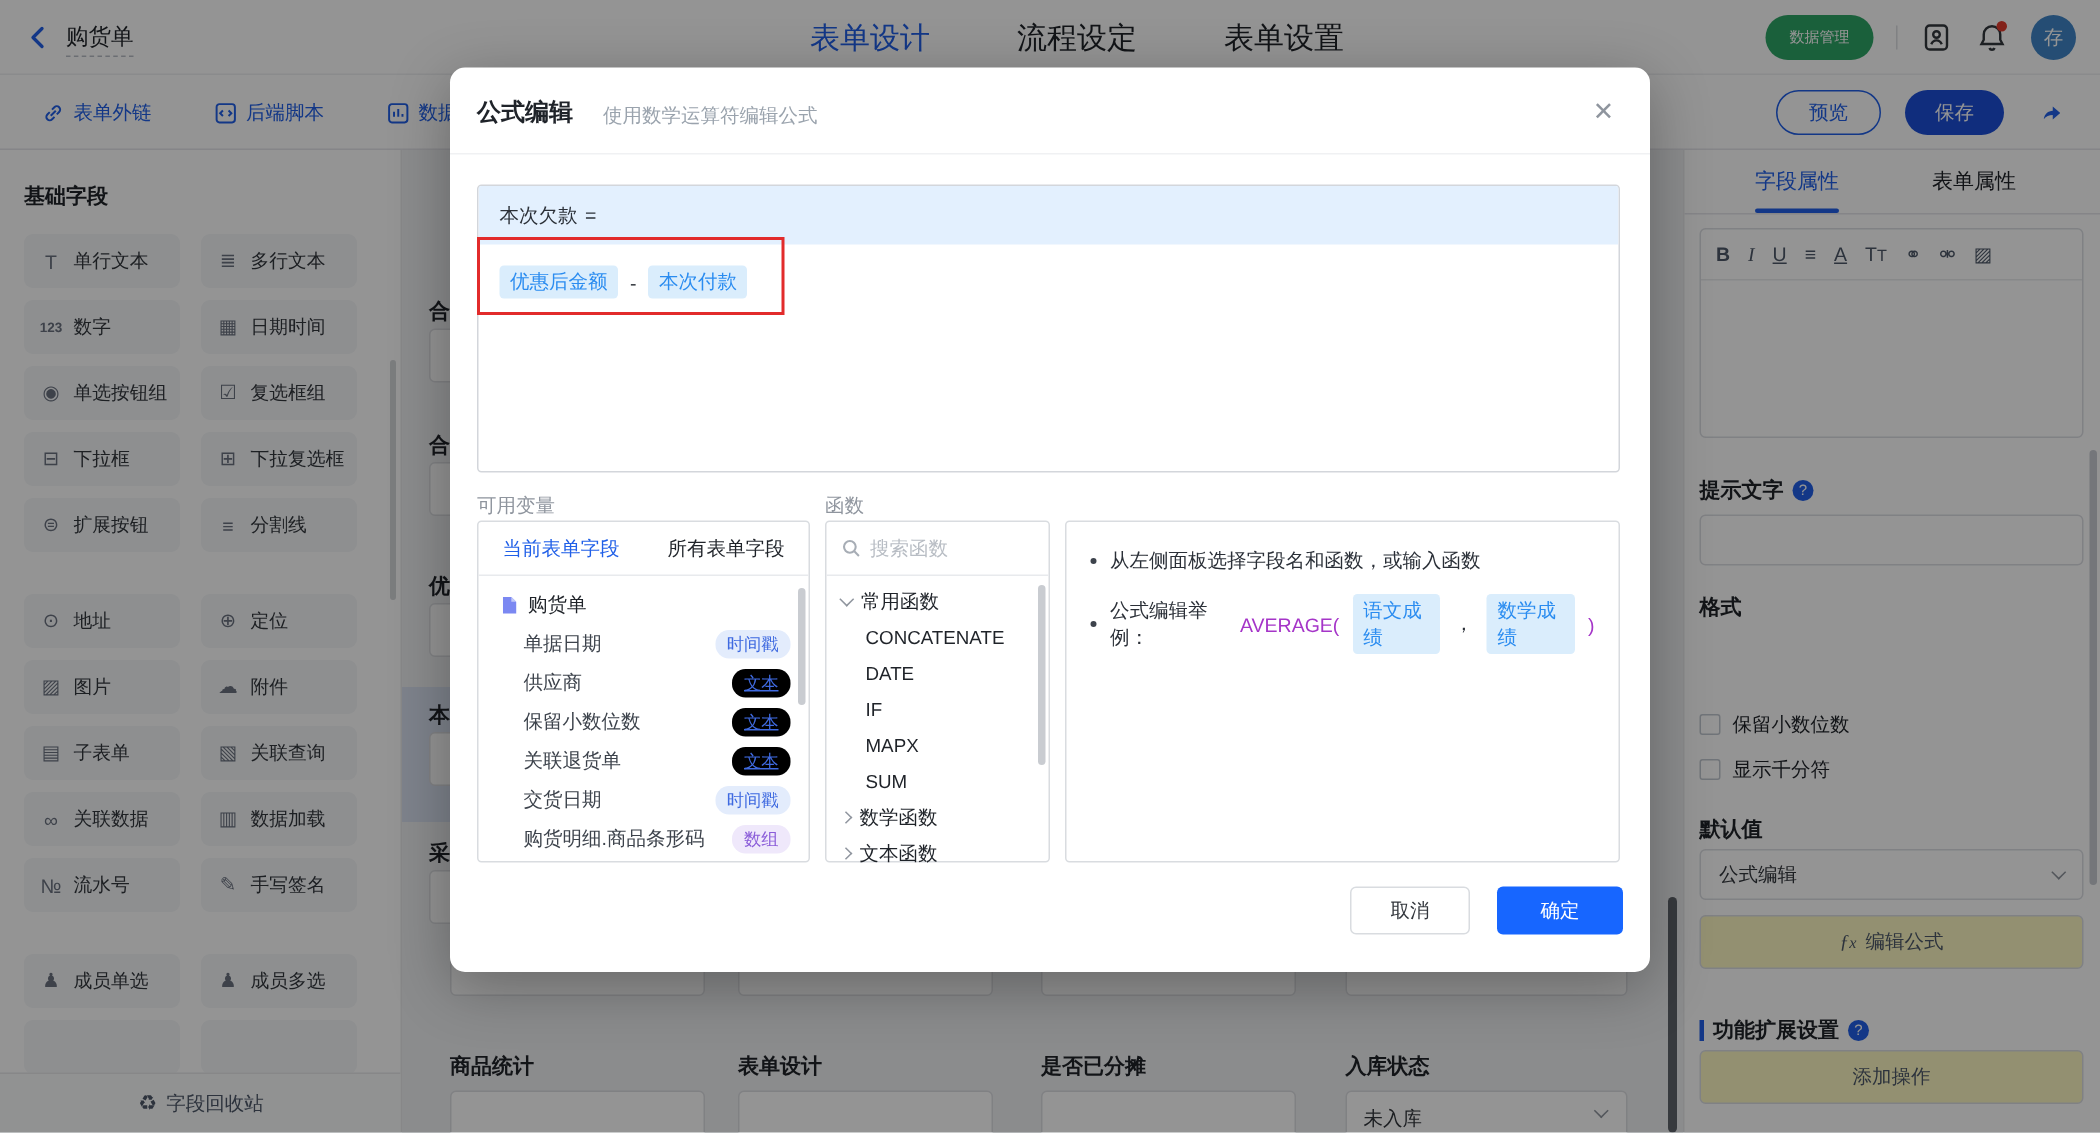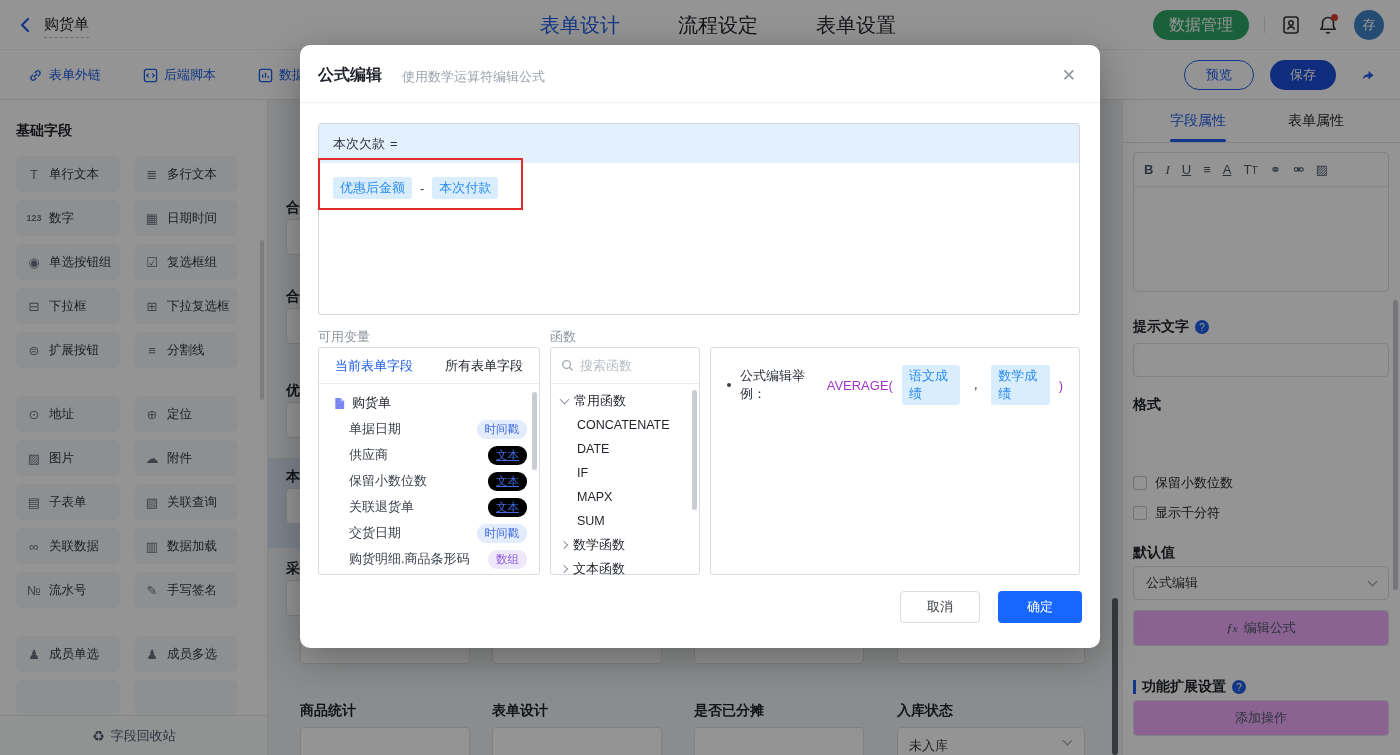--- a/index.html
+++ b/index.html
@@ -11,21 +11,21 @@
   }
 
   
   .topbar { position:absolute; left:0; top:0; width:1400px; height:50px; background:#fff; border-bottom:1px solid #eef0f2; z-index:2; }
   .back-btn { position:absolute; left:16px; top:15px; width:20px; height:20px; cursor:pointer; }
   .doc-title { position:absolute; left:44px; top:15px; font-size:15px; padding-bottom:3px; border-bottom:1px dashed #b9bdc6; }
   .top-tabs { position:absolute; left:540px; top:0; height:50px; display:flex; gap:58px; align-items:center; }
   .top-tab { font-size:20px; color:#1f2329; cursor:pointer; }
   .top-tab.active { color:#2160e8; }
   .top-right { position:absolute; right:16px; top:0; height:50px; display:flex; align-items:center; gap:15px; }
-  .btn-green { height:30px; padding:0 16px; border-radius:15px; background:#2ea566; color:#fff; display:flex; align-items:center; font-size:16px; cursor:pointer; }
+  .btn-green { height:30px; padding:0 16px; border-radius:15px; background:#2ea566; color:#fff; display:flex; align-items:center; font-size:10px; cursor:pointer; }
   .v-div { width:1px; height:16px; background:#dcdee2; }
   .top-ico { width:22px; height:22px; position:relative; cursor:pointer; }
   .bell-dot { position:absolute; right:1px; top:0; width:7px; height:7px; border-radius:50%; background:#e23b2e; }
   .avatar { width:30px; height:30px; border-radius:50%; background:#4086c8; color:#fff; display:flex; align-items:center; justify-content:center; font-size:13px; cursor:pointer; }
 
   
   .toolbar2 { position:absolute; left:0; top:50px; width:1400px; height:50px; background:#fff; border-bottom:1px solid #e5e6eb; z-index:1; }
   .tb2-left { position:absolute; left:28px; top:0; height:50px; display:flex; gap:42px; align-items:center; }
   .tb2-item { display:flex; align-items:center; gap:6px; color:#2160e8; cursor:pointer; }
   .tb2-right { position:absolute; right:16px; top:0; height:50px; display:flex; gap:16px; align-items:center; }
@@ -62,21 +62,21 @@
   .rt-box { position:absolute; left:10px; top:52px; width:256px; height:140px; border:1px solid #dcdfe4; border-radius:4px; }
   .rt-toolbar { height:34px; border-bottom:1px solid #e8eaed; display:flex; align-items:center; gap:12px; padding:0 10px; color:#4e5969; font-size:13px; }
   .rt-toolbar .ti { cursor:pointer; }
   .insp-label { position:absolute; left:10px; font-size:14px; font-weight:bold; display:flex; align-items:center; gap:6px; }
   .help-ic { width:14px; height:14px; border-radius:50%; background:#2160e8; color:#fff; font-size:10px; font-weight:normal; display:inline-flex; align-items:center; justify-content:center; }
   .insp-input { position:absolute; left:10px; width:256px; height:34px; border:1px solid #dcdfe4; border-radius:4px; background:#fff; }
   .insp-select { position:absolute; left:10px; width:256px; height:34px; border:1px solid #dcdfe4; border-radius:4px; background:#fff; display:flex; align-items:center; padding:0 12px; color:#33373d; cursor:pointer; }
   .insp-select .spacer { flex:1; }
   .cb-row { position:absolute; left:10px; display:flex; align-items:center; gap:8px; cursor:pointer; }
   .cb-box { width:14px; height:14px; border:1px solid #c2c8d0; border-radius:2px; background:#fff; }
-  .insp-btn { position:absolute; left:10px; width:256px; height:36px; border:1px solid #dcdfe4; border-radius:4px; background:#f0abfc; display:flex; align-items:center; justify-content:center; gap:6px; color:#4e5969; cursor:pointer; }
+  .insp-btn { position:absolute; left:10px; width:256px; height:36px; border:1px solid #dcdfe4; border-radius:4px; background:#fef9c3; display:flex; align-items:center; justify-content:center; gap:6px; color:#4e5969; cursor:pointer; }
   .sec-bar { width:3px; height:14px; background:#2160e8; display:inline-block; }
   .insp-scroll { position:absolute; right:2px; top:200px; width:5px; height:290px; border-radius:3px; background:#c8ccd2; }
 
   .chev-down { width:7px; height:7px; border:solid #8f959e; border-width:0 1.5px 1.5px 0; transform:rotate(45deg); display:inline-block; margin-top:-3px; }
   .chev-right { width:6px; height:6px; border:solid #8f959e; border-width:0 1.5px 1.5px 0; transform:rotate(-45deg); display:inline-block; }
 
   
   .overlay { position:absolute; left:0; top:0; width:1400px; height:755px; background:rgba(0,0,0,0.42); z-index:40; }
   .modal { position:absolute; left:300px; top:45px; width:800px; height:603px; background:#fff; border-radius:10px; box-shadow:0 10px 40px rgba(0,0,0,0.3); z-index:50; }
   .modal-header { position:absolute; left:0; top:0; width:800px; height:58px; border-bottom:1px solid #f0f1f3; }
@@ -502,20 +502,24 @@
           <span class="chev-right"></span>
           <span>文本函数</span>
         </div>
     </div>
     <div class="vscroll" style="top:42px; height:120px;"></div>
   </div>
 
   <div class="panel tips-panel">
     <div class="tip-line">
       <span class="dot"></span>
+      <span class="tip-text">从左侧面板选择字段名和函数，或输入函数</span>
+    </div>
+    <div class="tip-line">
+      <span class="dot"></span>
       <span class="tip-text">公式编辑举例：</span>
       <span class="fn-purple">AVERAGE(</span>
       <span class="f-tag">语文成绩</span>
       <span class="tip-text">，</span>
       <span class="f-tag">数学成绩</span>
       <span class="fn-purple">)</span>
     </div>
   </div>
 
   <div class="btn-cancel">取消</div>

